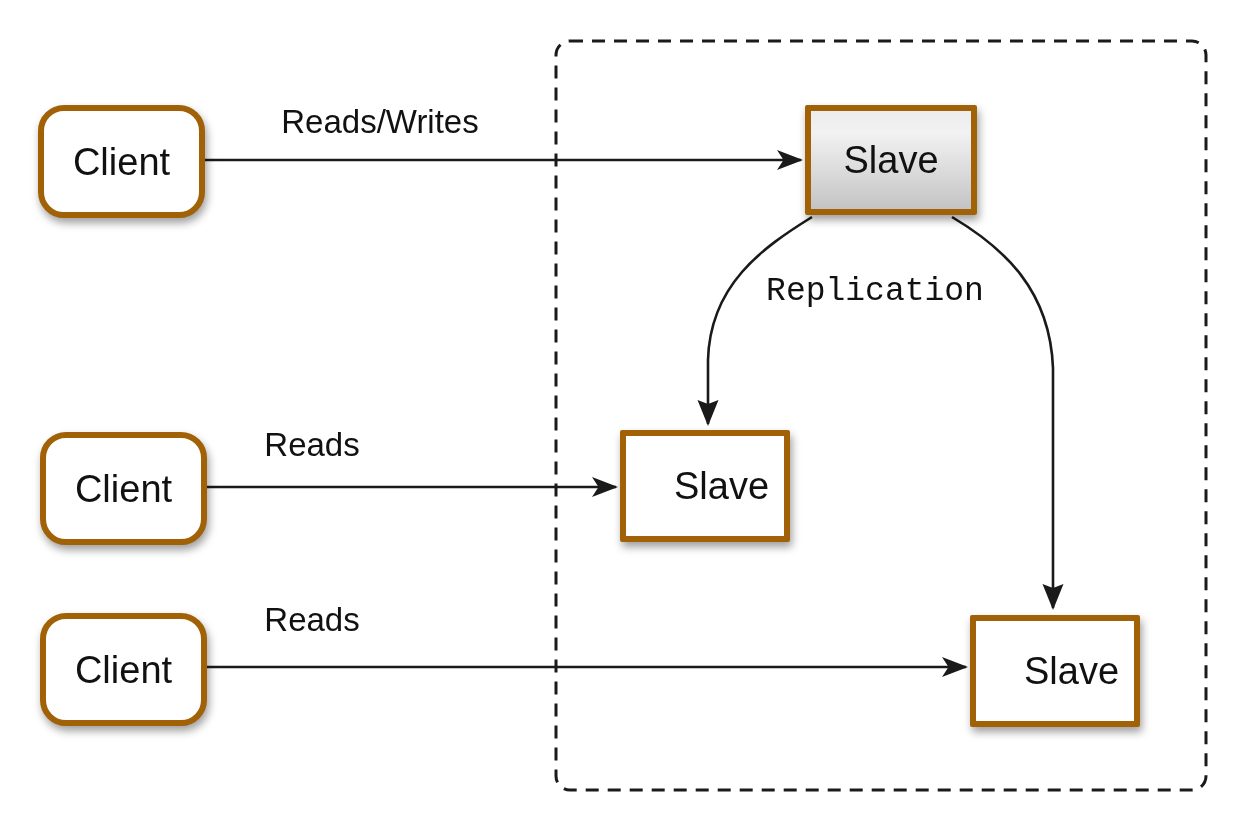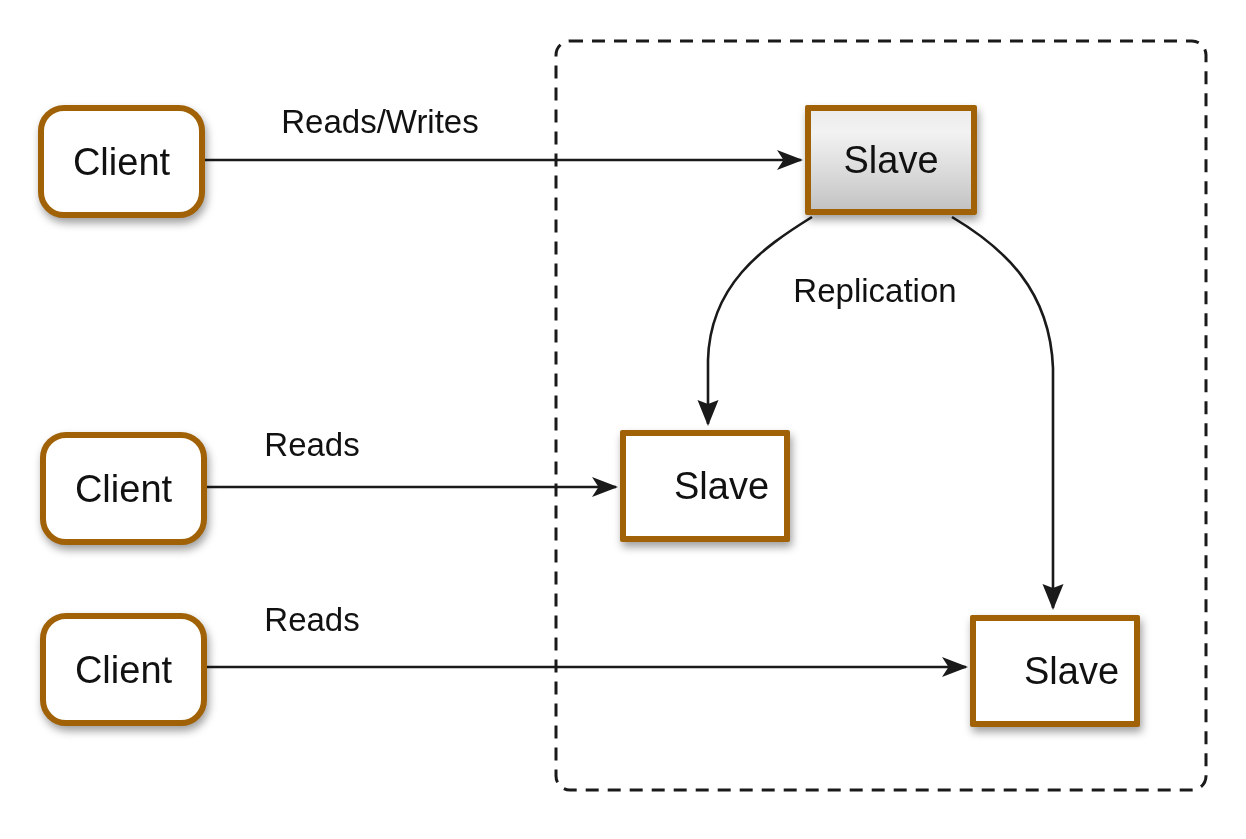--- a/index.html
+++ b/index.html
@@ -57,21 +57,21 @@
   .slave-2 { left: 970px; top: 615px; }
   .edge-label {
     position: absolute;
     transform: translate(-50%, -50%);
     font-size: 33px;
     white-space: nowrap;
   }
   .lbl-reads-writes { left: 380px; top: 122px; }
   .lbl-reads-1      { left: 312px; top: 445px; }
   .lbl-reads-2      { left: 312px; top: 620px; }
-  .lbl-replication  { left: 875px; top: 291px; }
+  .lbl-replication  { left: 875px; top: 291px; font-family: Liberation Mono, monospace; }
 </style>
 </head>
 <body>
 
 <div class="canvas">
 
   <svg class="wires" viewBox="0 0 1246 839" xmlns="http://www.w3.org/2000/svg">
     <defs>
       <marker id="stealth" viewBox="0 0 26 20" refX="24" refY="10" markerWidth="26" markerHeight="20" markerUnits="userSpaceOnUse" orient="auto">
         <path d="M0,0 L26,10 L0,20 L6.5,10 Z" fill="#1a1a1a"></path>

